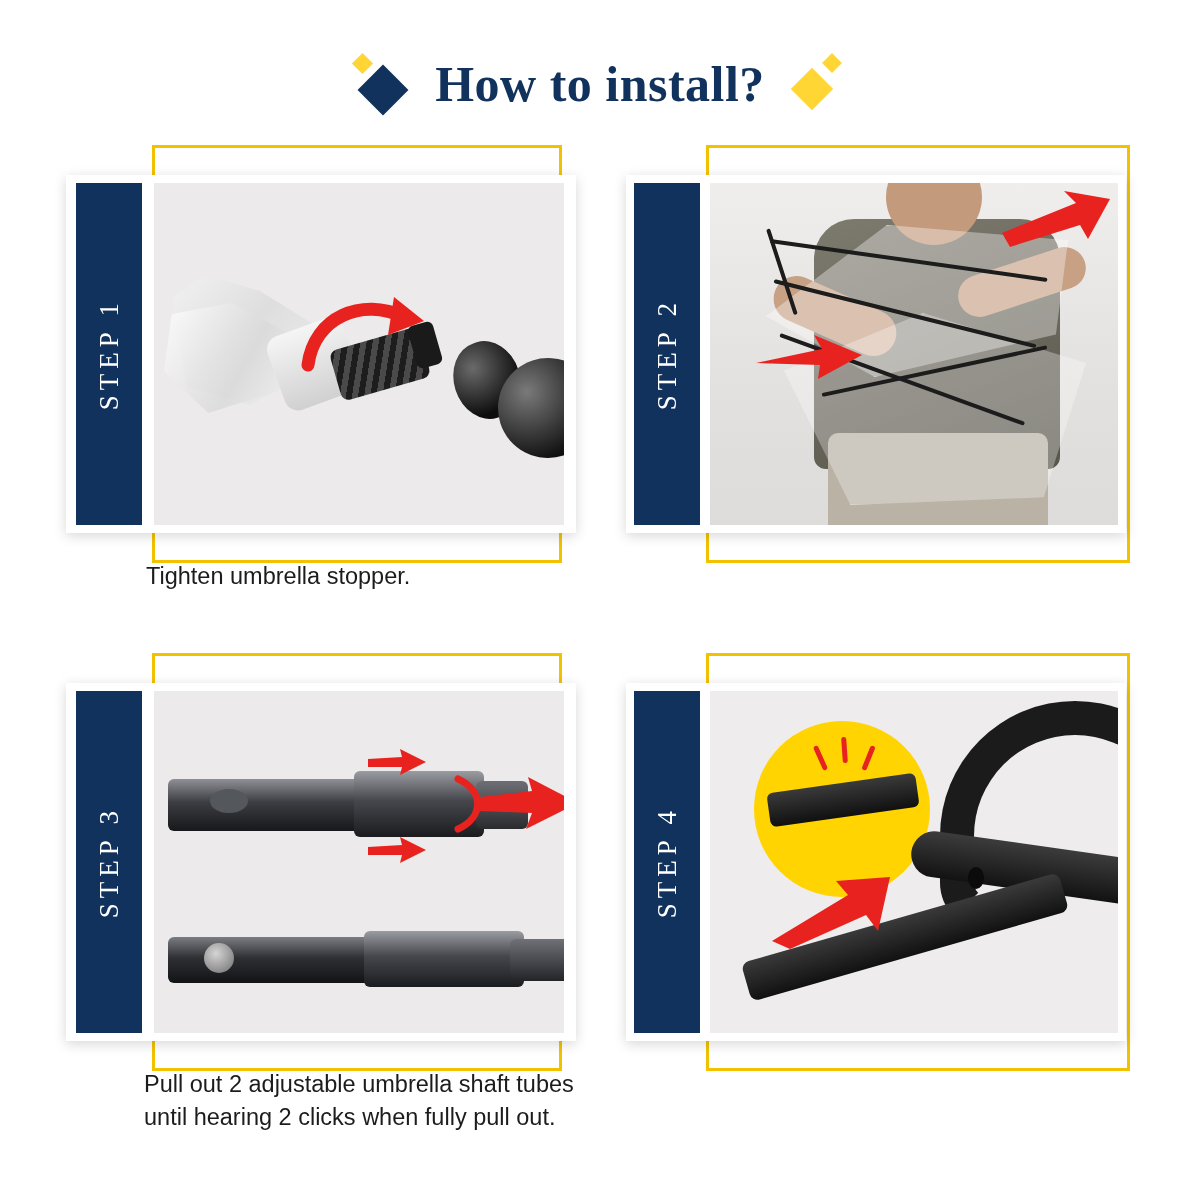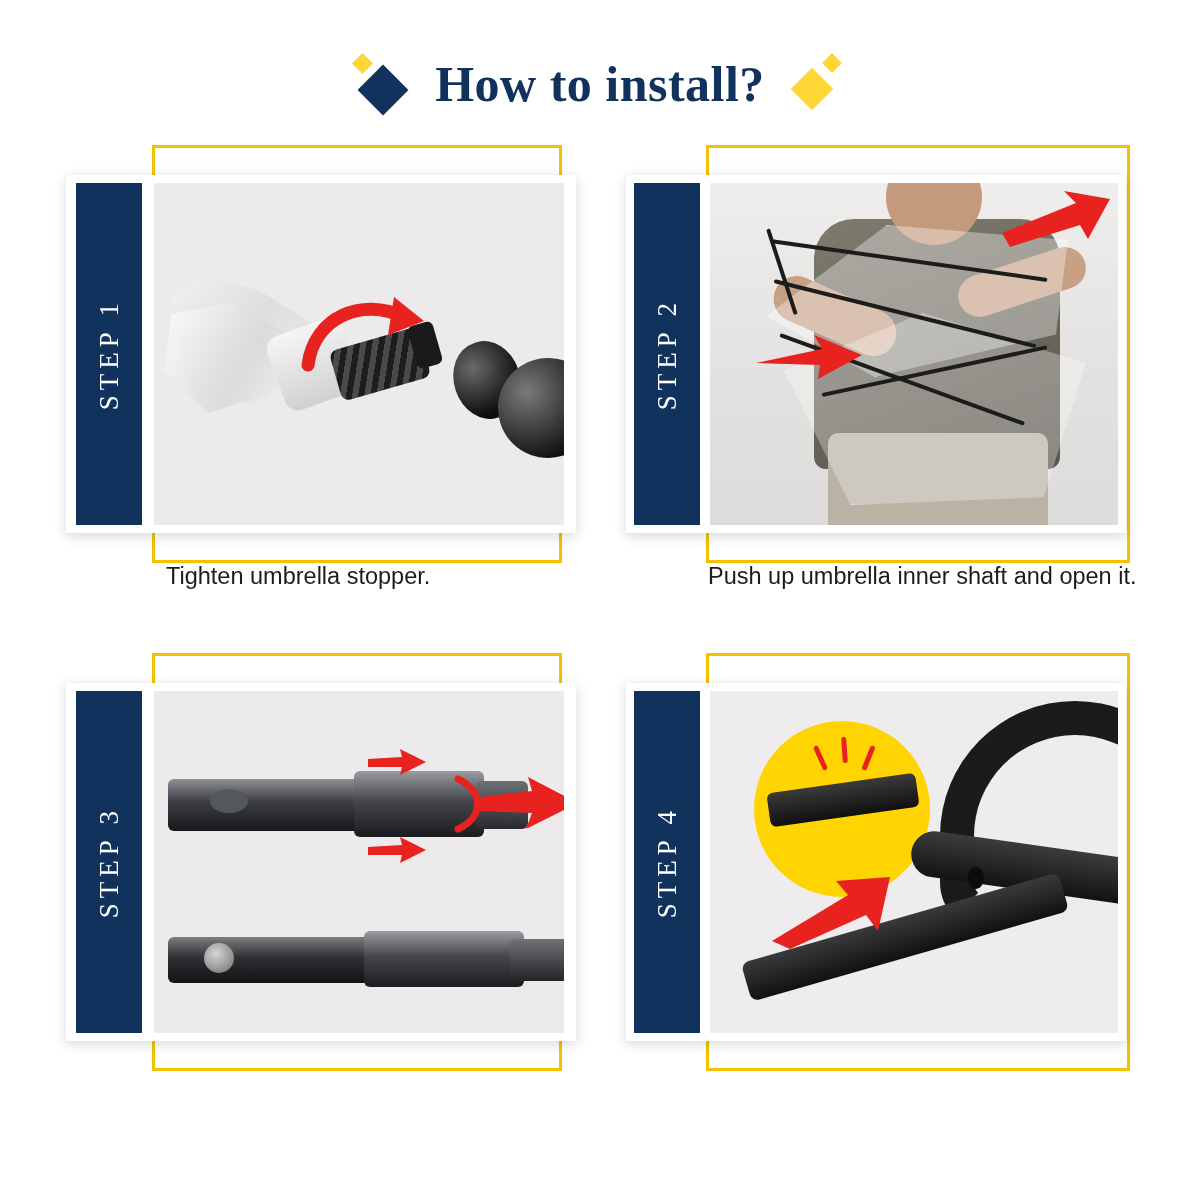--- a/index.html
+++ b/index.html
@@ -324,21 +324,21 @@
         <div class="ill s1-screwtip"></div>
         <div class="ill s1-cap-a"></div>
         <div class="ill s1-cap-b"></div>
 
         <svg class="ill" style="left:146px; top:108px;" width="130" height="90" viewBox="0 0 130 90">
           <path d="M8 74 C 14 26, 62 6, 104 26" stroke="#e8231f" stroke-width="13" fill="none" stroke-linecap="round"></path>
           <polygon points="94,6 124,30 88,44" fill="#e8231f"></polygon>
         </svg>
       </div>
     </div>
-    <div class="caption" style="left:106px; top:420px; width:420px;">Tighten umbrella stopper.</div>
+    <div class="caption" style="left:86px; top:420px; width:420px;">Tighten umbrella stopper.</div>
   </div>
 
   <div class="card" style="left:624px; top:140px; width:520px; height:500px;">
     <div class="frame" style="left:82px; top:5px; width:424px; height:418px;"></div>
     <div class="shadow-box" style="left:2px; top:35px; width:500px; height:358px;">
       <div class="step-tab" style="left:8px; top:8px; width:66px; height:342px;">
         <span>STEP 2</span>
       </div>
       <div class="photo" style="left:84px; top:8px; width:408px; height:342px;">
         <div class="ill s2-bg"></div>
@@ -358,21 +358,20 @@
         <div class="s2-rib" style="left:112px; top:210px; width:230px; transform:rotate(-12deg);"></div>
 
         <svg class="ill" style="left:292px; top:6px;" width="110" height="60" viewBox="0 0 110 60">
           <polygon points="0,44 74,14 62,2 108,10 86,50 78,36 8,58" fill="#e8231f"></polygon>
         </svg>
         <svg class="ill" style="left:46px; top:150px;" width="110" height="52" viewBox="0 0 110 52">
           <polygon points="0,30 66,16 58,2 106,22 62,46 64,32" fill="#e8231f"></polygon>
         </svg>
       </div>
     </div>
-    <div class="caption" style="left:84px; top:420px; width:440px;">Push up umbrella inner shaft and open it.</div>
   </div>
 
   <div class="card" style="left:60px; top:648px; width:510px; height:520px;">
     <div class="frame" style="left:92px; top:5px; width:410px; height:418px;"></div>
     <div class="shadow-box" style="left:6px; top:35px; width:510px; height:358px;">
       <div class="step-tab" style="left:10px; top:8px; width:66px; height:342px;">
         <span>STEP 3</span>
       </div>
       <div class="photo" style="left:88px; top:8px; width:410px; height:342px;">
         <div class="ill s3-bg"></div>
@@ -392,20 +391,21 @@
           <polygon points="0,10 34,8 32,0 58,13 32,26 34,18 0,18" fill="#e8231f"></polygon>
         </svg>
         <svg class="ill" style="left:294px; top:82px;" width="46" height="62" viewBox="0 0 46 62">
           <path d="M10 6 C 36 18, 36 44, 10 56" stroke="#e8231f" stroke-width="7" fill="none" stroke-linecap="round"></path>
         </svg>
         <svg class="ill" style="left:326px; top:84px;" width="100" height="58" viewBox="0 0 100 58">
           <polygon points="0,22 52,16 48,2 98,28 46,54 52,38 0,36" fill="#e8231f"></polygon>
         </svg>
       </div>
     </div>
+    <div class="caption" style="left:84px; top:420px; width:430px;">Pull out 2 adjustable umbrella shaft tubes until hearing 2 clicks when fully pull out.</div>
   </div>
 
   <div class="card" style="left:624px; top:648px; width:520px; height:520px;">
     <div class="frame" style="left:82px; top:5px; width:424px; height:418px;"></div>
     <div class="shadow-box" style="left:2px; top:35px; width:500px; height:358px;">
       <div class="step-tab" style="left:8px; top:8px; width:66px; height:342px;">
         <span>STEP 4</span>
       </div>
       <div class="photo" style="left:84px; top:8px; width:408px; height:342px;">
         <div class="ill s4-bg"></div>

